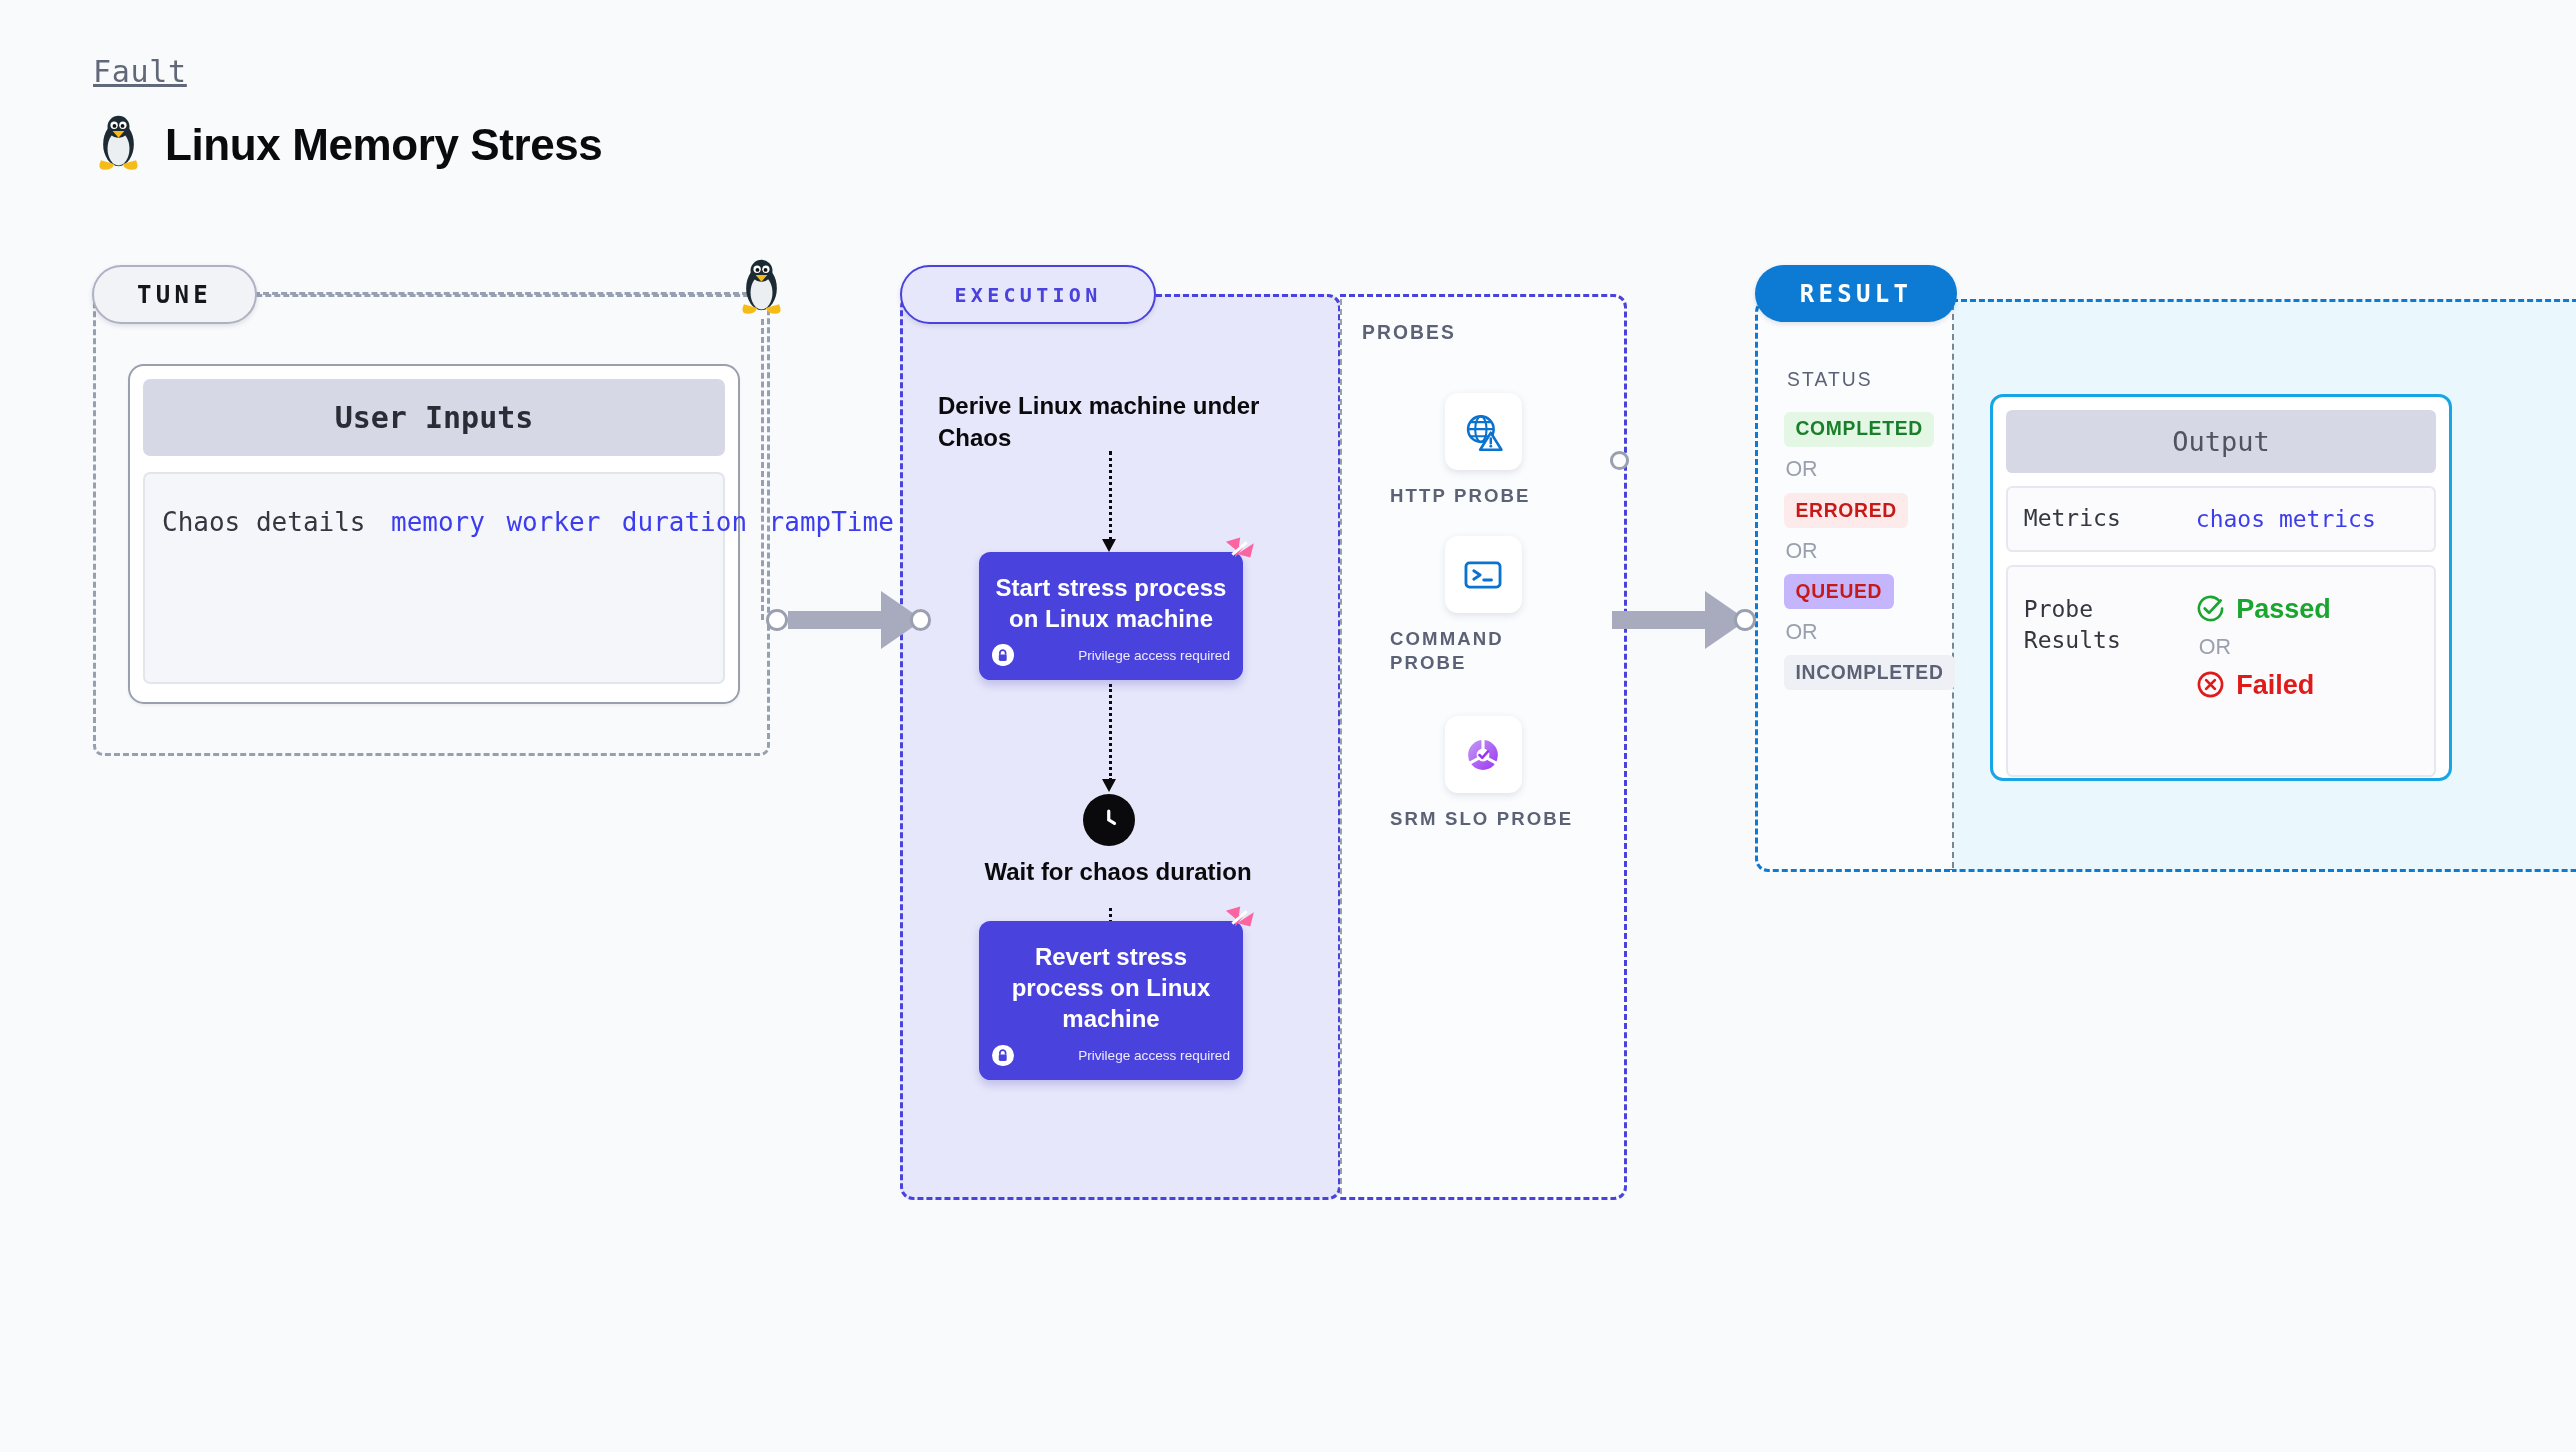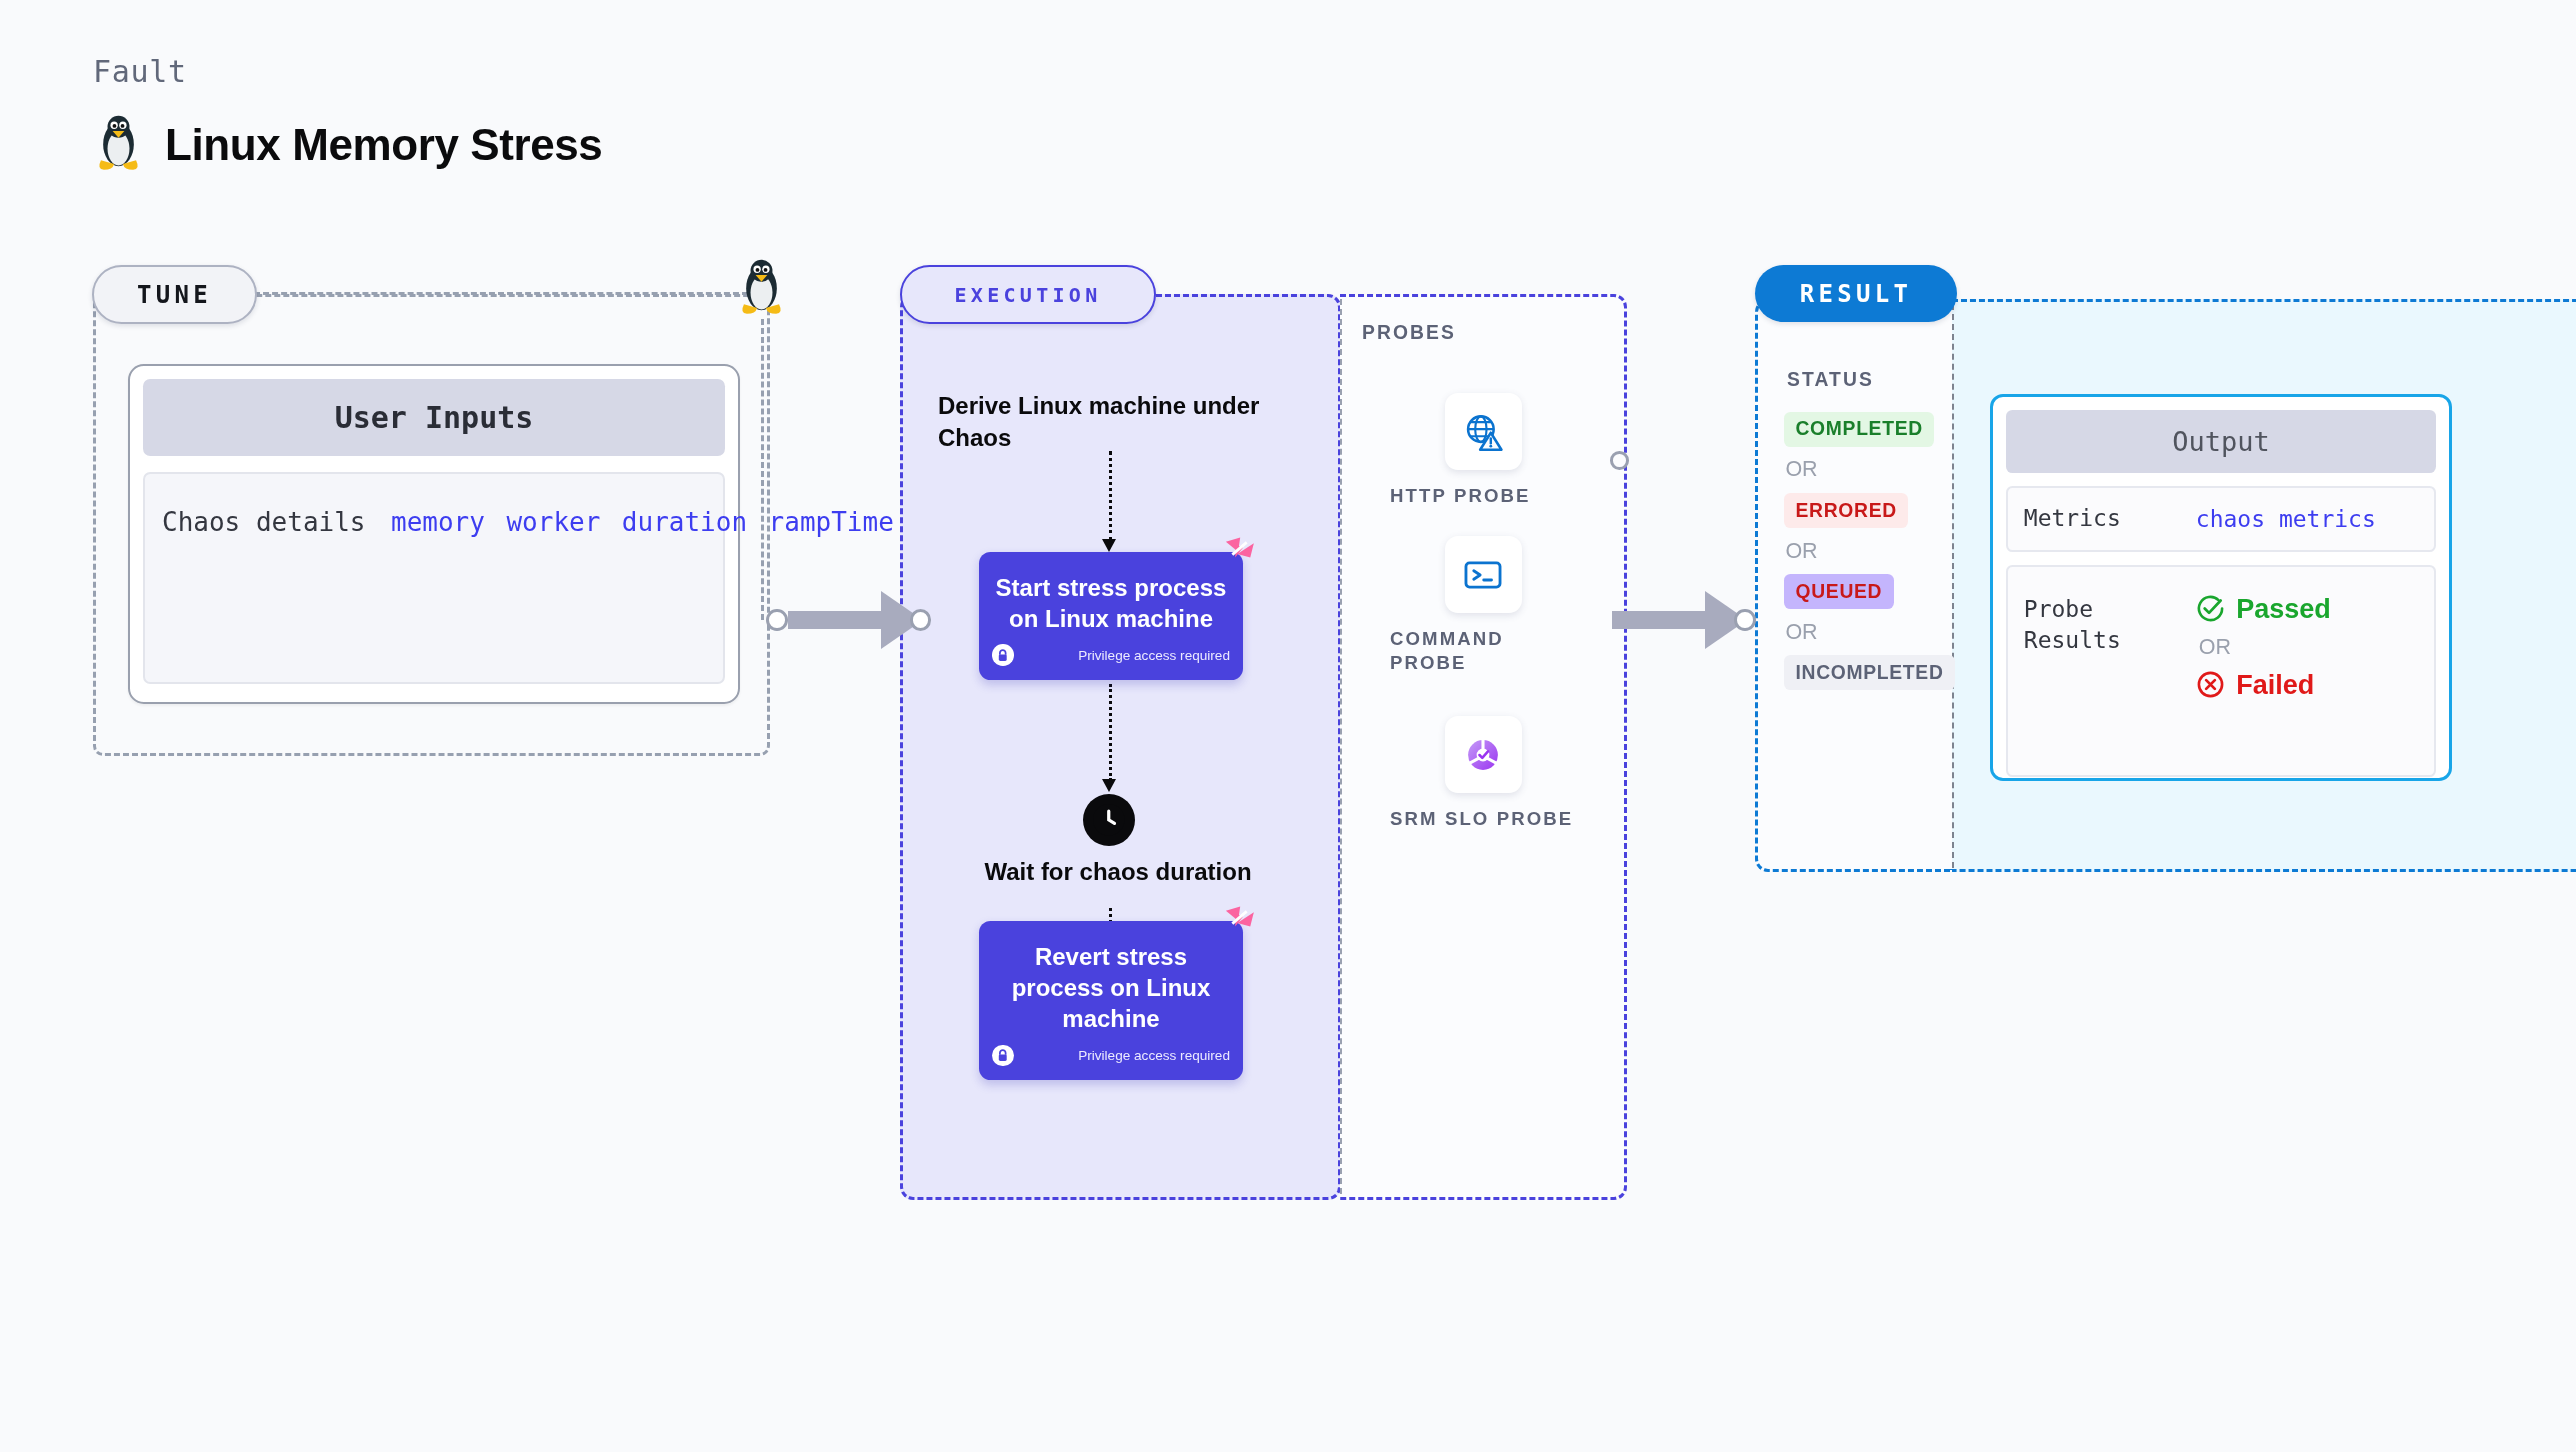--- a/index.html
+++ b/index.html
@@ -9,21 +9,21 @@
     font-family:"Liberation Sans",sans-serif;
     overflow:hidden;
     position:relative;
   }
   .abs{position:absolute;}
 
   
   #fault-label{
     left:93px; top:54px;
     font-family:"DejaVu Sans Mono",monospace;
-    font-size:30px; color:#61687a; letter-spacing:0.7px;
+    font-size:30px; color:#61687a; letter-spacing:0.7px;text-decoration:underline;
   }
   #fault-title-row{
     left:95px; top:115px;
     display:flex; align-items:center; gap:23px;
   }
   #fault-title{
     font-size:44px; font-weight:bold; color:#0b0b0d;
     font-family:"Liberation Sans",sans-serif; letter-spacing:-0.4px;
   }
 
@@ -218,21 +218,21 @@
   .probe-label{
     margin-top:14.3px; font-size:18.6px; font-weight:bold;
     color:#5c6276; letter-spacing:2.1px; line-height:1.3;
   }
   #probe-1{top:393px;}
   #probe-2{top:536px;}
   #probe-3{top:716px;}
 
   
   #status-label{
-    left:1787px; top:369px; font-size:19.3px; font-weight:bold;
+    left:1787px; top:369px; font-size:19.3px; font-weight:normal;
     color:#5c6276; letter-spacing:2.1px; z-index:4;
   }
   #status-list{ left:1784px; top:412px; width:165px; z-index:4;}
   .status-badge{
     display:inline-block; border-radius:6.4px; padding:6.4px 11.5px;
     font-size:19.3px; font-weight:bold; letter-spacing:0.7px;
   }
   .status-or{
     color:#9aa0ad; font-size:21.5px; margin:10.7px 0 10.7px 1.4px;
   }

